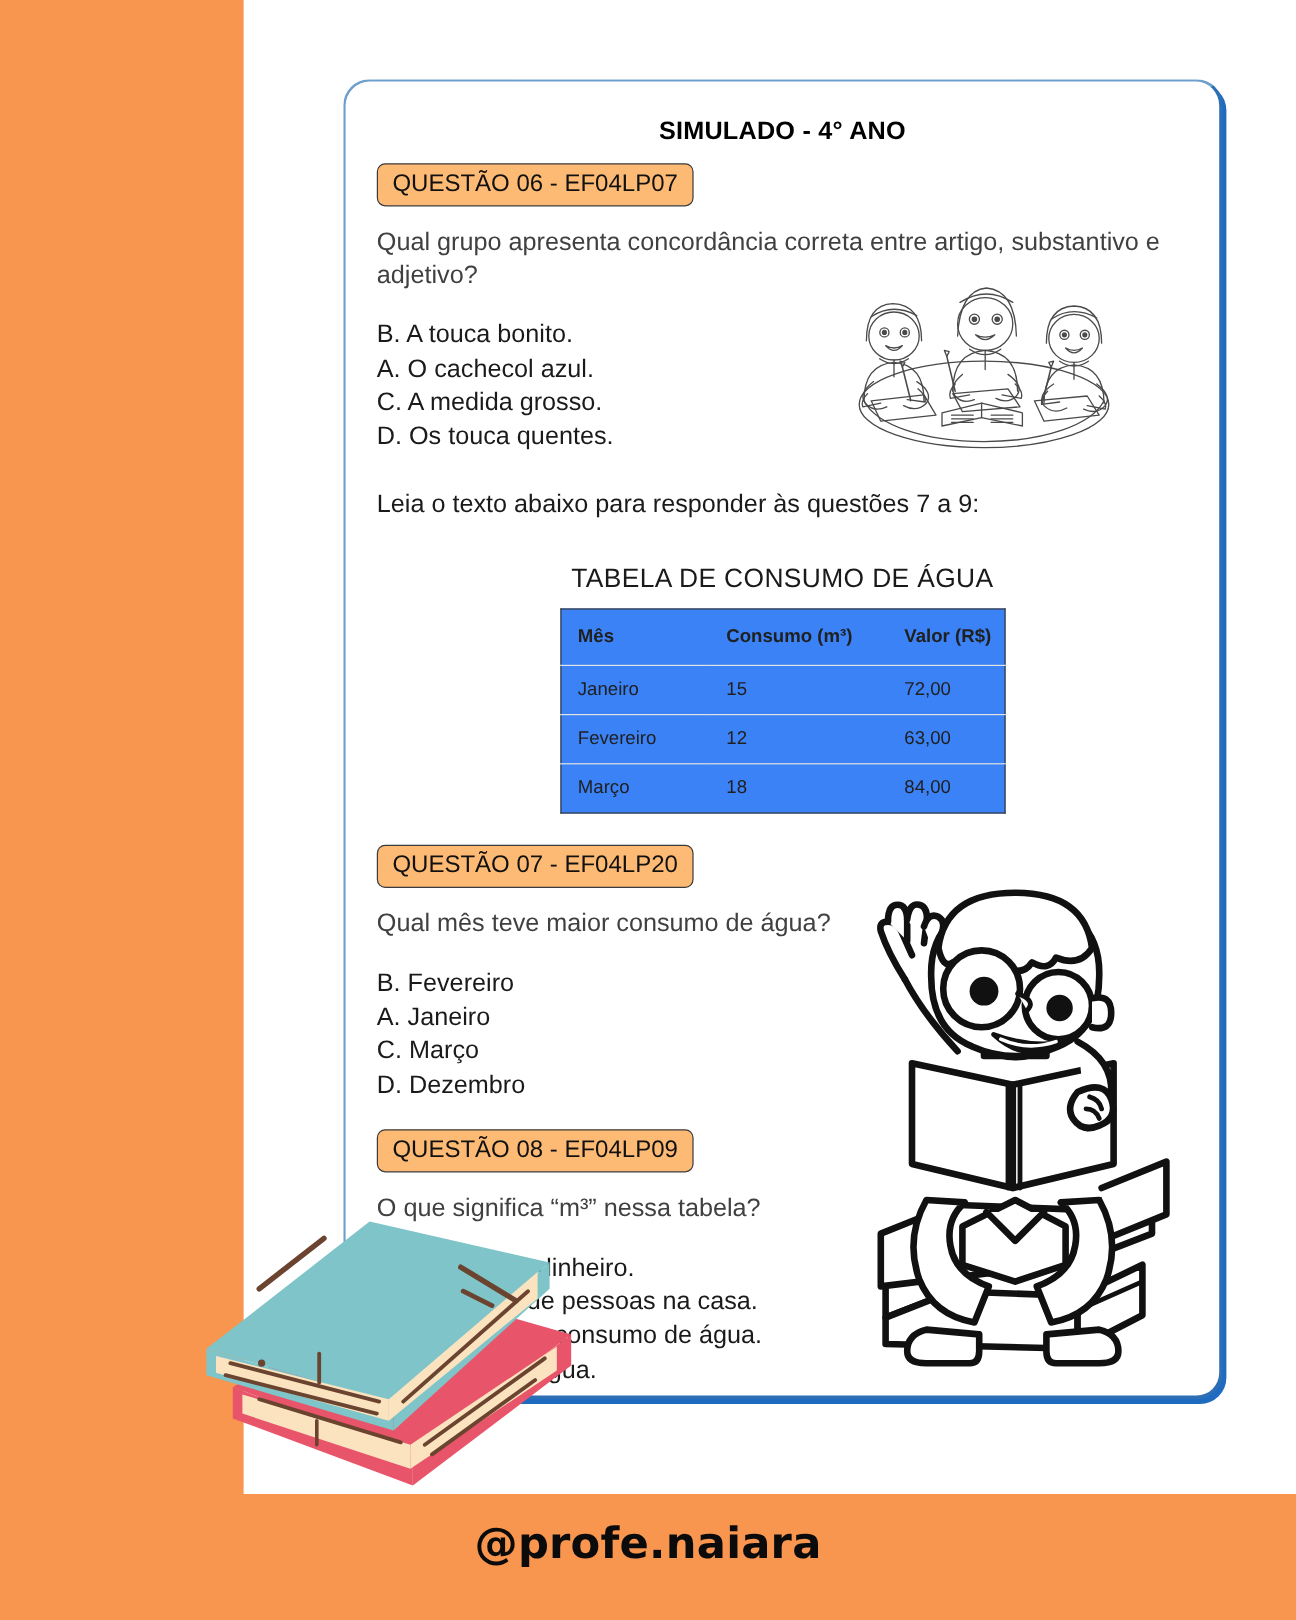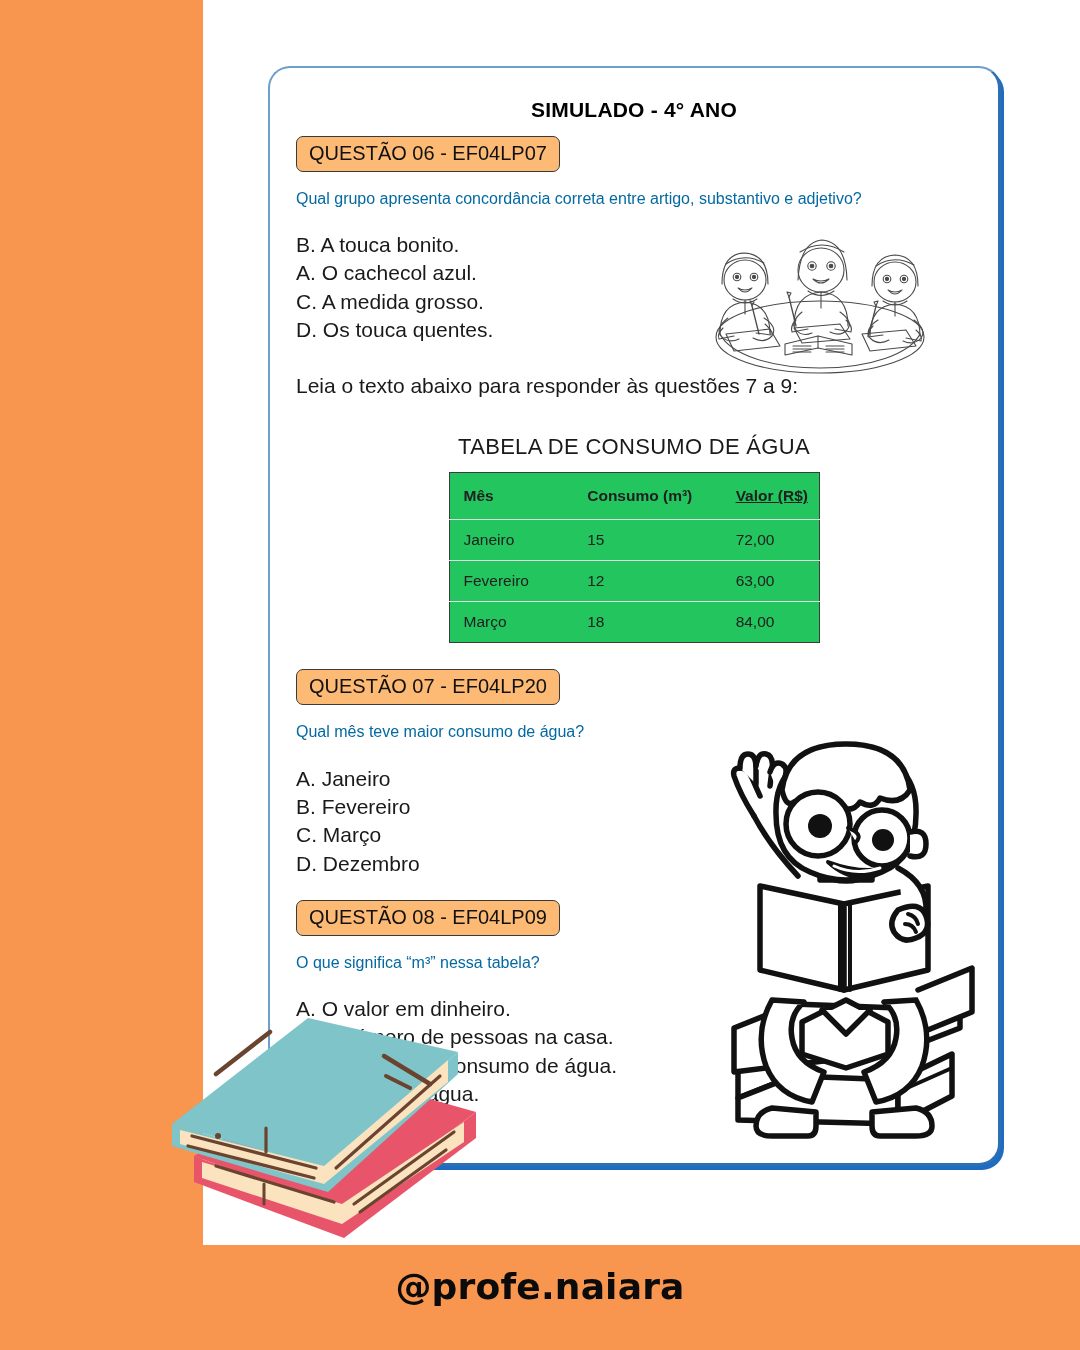--- a/index.html
+++ b/index.html
@@ -25,21 +25,21 @@
     left: 203px;
     top: 0;
     width: 877px;
     height: 1245px;
     background: #FFFFFF;
   }
 
   
   #worksheet {
     position: absolute;
-    left: 268px;
+    left: 286px;
     top: 66px;
     width: 733px;
     height: 1100px;
     border-radius: 22px;
     background: #FFFFFF;
     
     border-top: 2px solid #6C9FCB;
     border-left: 2px solid #6C9FCB;
     border-right: 3px solid #2C6FB5;
     border-bottom: 3px solid #2C6FB5;
@@ -73,23 +73,23 @@
     border-radius: 7px;
     padding: 6px 12px 7px 12px;
     font-size: 20px;
     color: #111;
     line-height: 1.05;
     background: #fdba74;
   }
 
   
   .q-text {
-    font-size: 16px;
+    font-size: 21px;
     line-height: 1.32;
-    color: #0369a1;
+    color: #404040;
     margin-top: 16px;
   }
 
   .opts {
     margin-top: 22px;
     font-size: 21px;
     line-height: 1.35;
     color: #1a1a1a;
   }
   .opts div { white-space: nowrap; }
@@ -108,39 +108,39 @@
     margin-top: 36px;
     margin-bottom: 12px;
     letter-spacing: .3px;
   }
 
   .water-table {
     width: 371px;
     margin: 0 auto;
     border: 1.8px solid #3b3b3b;
     border-collapse: collapse;
-    background: #22c55e;
+    background: #3b82f6;
   }
   .water-table th,
   .water-table td {
     text-align: left;
     padding: 11px 0 11px 14px;
     font-size: 15.5px;
     color: #202020;
   }
   .water-table th {
     font-weight: bold;
     font-size: 15.5px;
     padding-top: 14px;
     padding-bottom: 14px;
   }
   .water-table tbody tr { border-top: 1px solid #E2E2E2; }
   .col-mes   { width: 150px; }
   .col-cons  { width: 185px; }
-  .col-valor { width: 123px; text-decoration: underline; }
+  .col-valor { width: 123px; }
 
   
   .block-q06 { position: relative; }
   .badge-row { margin-top: 4px; }
   .mt-q07 { margin-top: 26px; }
   .mt-q08 { margin-top: 22px; }
 
   
   #kids-illo {
     position: absolute;
@@ -247,22 +247,22 @@
       </table>
 
       <div class="mt-q07">
         <div class="badge-row">
           <span class="q-badge">QUESTÃO 07 - EF04LP20</span>
         </div>
 
         <div class="q-text">Qual mês teve maior consumo de água?</div>
 
         <div class="opts">
+          <div>B. Fevereiro</div>
           <div>A. Janeiro</div>
-          <div>B. Fevereiro</div>
           <div>C. Março</div>
           <div>D. Dezembro</div>
         </div>
       </div>
 
       <div class="mt-q08">
         <div class="badge-row">
           <span class="q-badge">QUESTÃO 08 - EF04LP09</span>
         </div>
 

